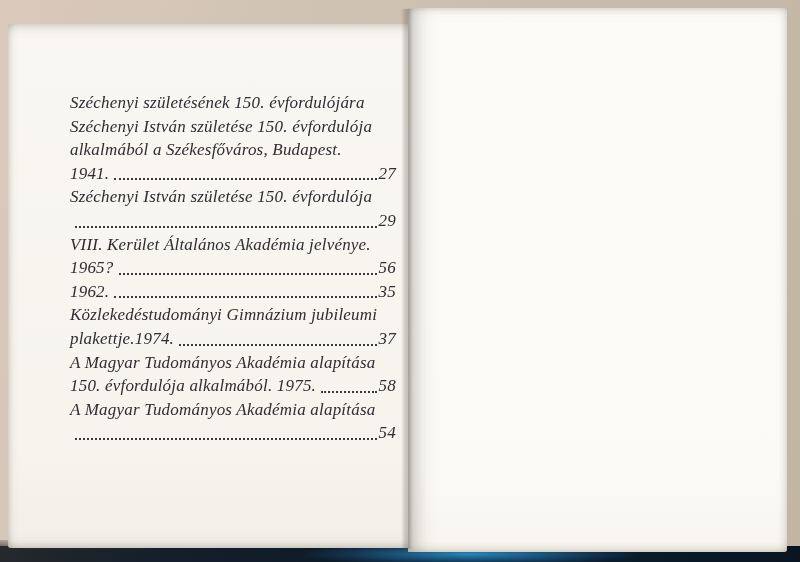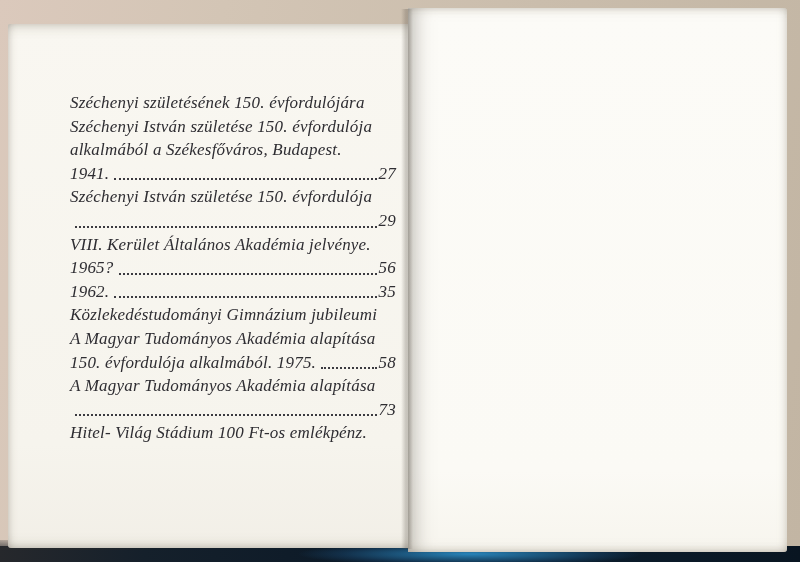--- a/index.html
+++ b/index.html
@@ -107,36 +107,38 @@
         </div>
         <div class="line">
           <span class="txt">1962.</span>
           <span class="leader"></span>
           <span class="pg">35</span>
         </div>
         <div class="line">
           <span class="txt">Közlekedéstudományi Gimnázium jubileumi</span>
         </div>
         <div class="line">
+          <span class="txt">plakettje.1974.</span>
+          <span class="leader"></span>
+          <span class="pg">37</span>
+        </div>
+        <div class="line">
           <span class="txt">A Magyar Tudományos Akadémia alapítása</span>
         </div>
         <div class="line">
           <span class="txt">150. évfordulója alkalmából. 1975.</span>
           <span class="leader"></span>
           <span class="pg">58</span>
         </div>
         <div class="line">
           <span class="txt">A Magyar Tudományos Akadémia alapítása</span>
         </div>
         <div class="line">
           <span class="leader"></span>
-          <span class="pg">73</span>
-        </div>
-        <div class="line">
-          <span class="txt">Hitel- Világ Stádium 100 Ft-os emlékpénz.</span>
+          <span class="pg">54</span>
         </div>
       </div>
   </div>
 
   <div class="page page-right">
     
   </div>
 
   <div class="gutter"></div>
 

